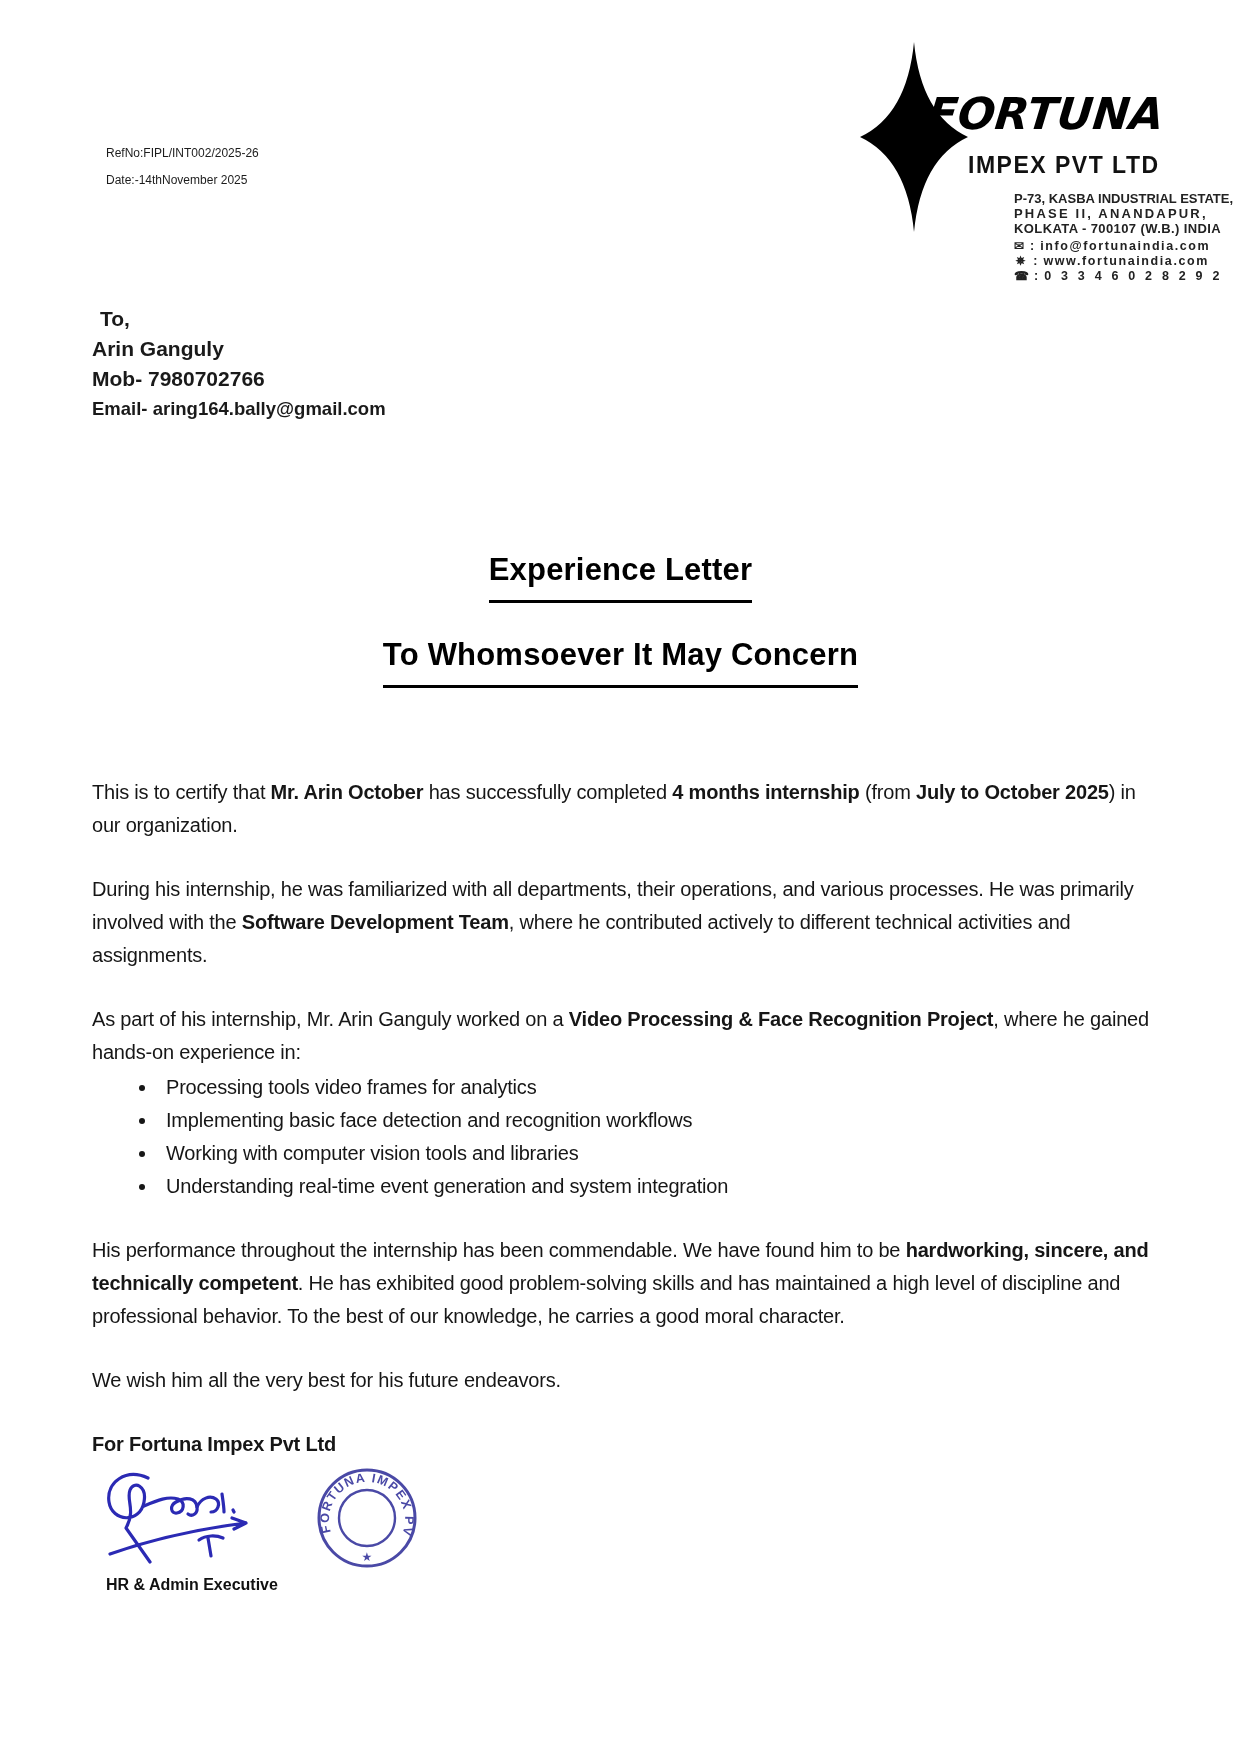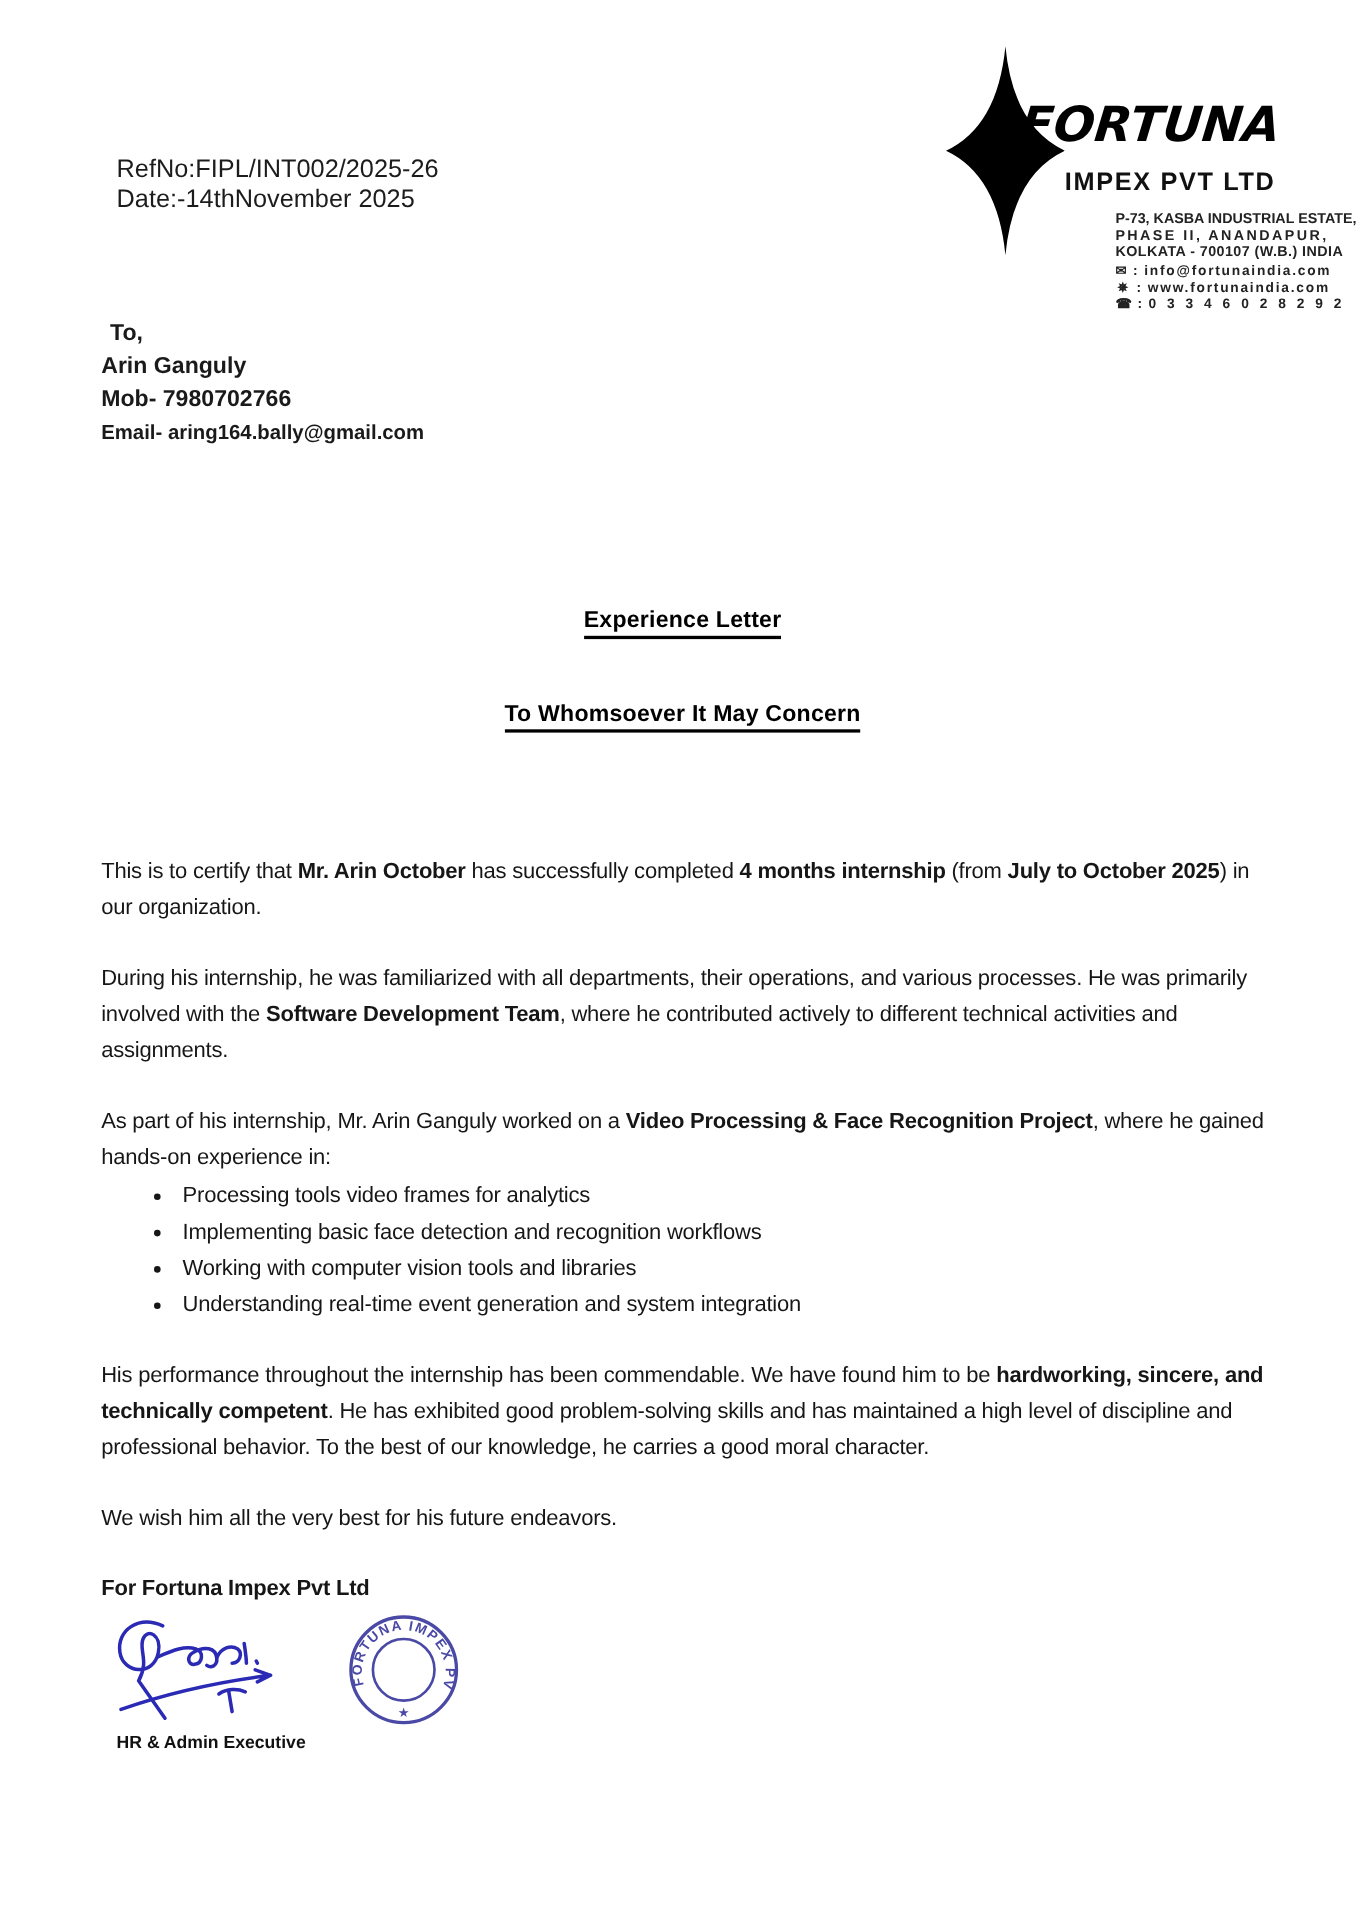--- a/index.html
+++ b/index.html
@@ -11,21 +11,21 @@
     margin: 0 auto;
     background: #ffffff;
     font-family: "Liberation Sans", sans-serif;
     color: #1a1a1a;
     overflow: hidden;
   }
 
   
   .ref-block {
     position: absolute; left: 106px; top: 140px;
-    font-size: 23px; line-height: 27px; color: #1c1c1c;
+    font-size: 12px; line-height: 27px; color: #1c1c1c;
   }
 
   .logo-block { position: absolute; left: 850px; top: 36px; width: 320px; height: 250px; }
   .logo-star { position: absolute; left: 10px; top: 6px; }
   .brand-name {
     position: absolute; left: 78px; top: 52px;
     font-family: "DejaVu Sans", sans-serif;
     font-size: 44px; font-weight: 900; font-style: italic;
     letter-spacing: 0px; color: #000; transform: skewX(-6deg);
     white-space: nowrap;
@@ -43,33 +43,33 @@
   }
   .addr-line2 { letter-spacing: 2.2px; }
   .addr-line3 { letter-spacing: 0.4px; }
   .contact-rows { margin-top: 3px; }
   .contact-row { display: flex; align-items: center; gap: 6px; font-size: 12.5px; font-weight: 700; line-height: 15px; color: #222; }
   .contact-row .cicon { width: 14px; text-align: center; font-size: 12px; }
   .contact-row .cval { letter-spacing: 1.6px; }
   .contact-row.phone .cval { letter-spacing: 3.2px; }
 
   
-  .recipient { position: absolute; left: 92px; top: 288px; font-size: 21px; line-height: 30px; }
+  .recipient { position: absolute; left: 92px; top: 304px; font-size: 21px; line-height: 30px; }
   .recipient .salutation { padding-left: 8px; font-weight: 700; }
   .recipient .rname, .recipient .rmob { font-weight: 700; }
   .recipient .remail { font-weight: 700; font-size: 18.5px; }
 
   
   .heading-wrap { position: absolute; width: 100%; text-align: center; }
   .title-wrap { top: 552px; }
   .subtitle-wrap { top: 637px; }
   .heading {
     display: inline-block;
-    font-size: 21px; font-weight: 700; color: #000;
-    border-bottom: 3px solid #000; padding-bottom: 2px;
+    font-size: 31px; font-weight: 700; color: #000;
+    border-bottom: 3px solid #000; padding-bottom: 12px;
     letter-spacing: 0.2px;
   }
 
   
   .body-block {
     position: absolute; left: 92px; top: 776px; width: 1070px;
     font-size: 20px; line-height: 33px; letter-spacing: -0.2px; color: #161616;
   }
   .body-block p { margin-bottom: 31px; }
   .body-block p.tight { margin-bottom: 2px; }

